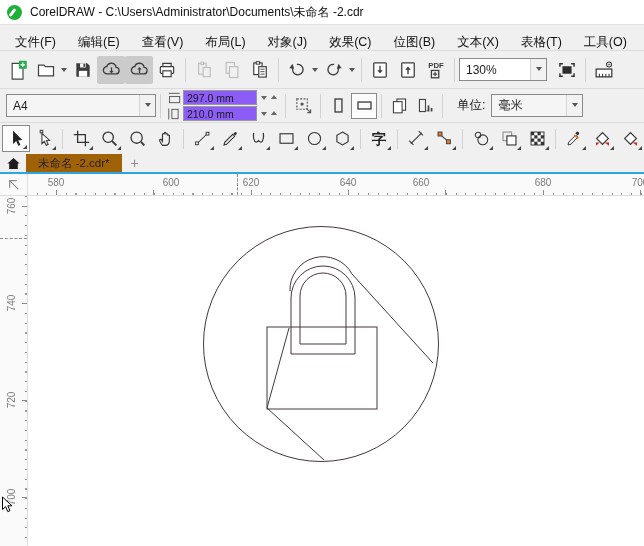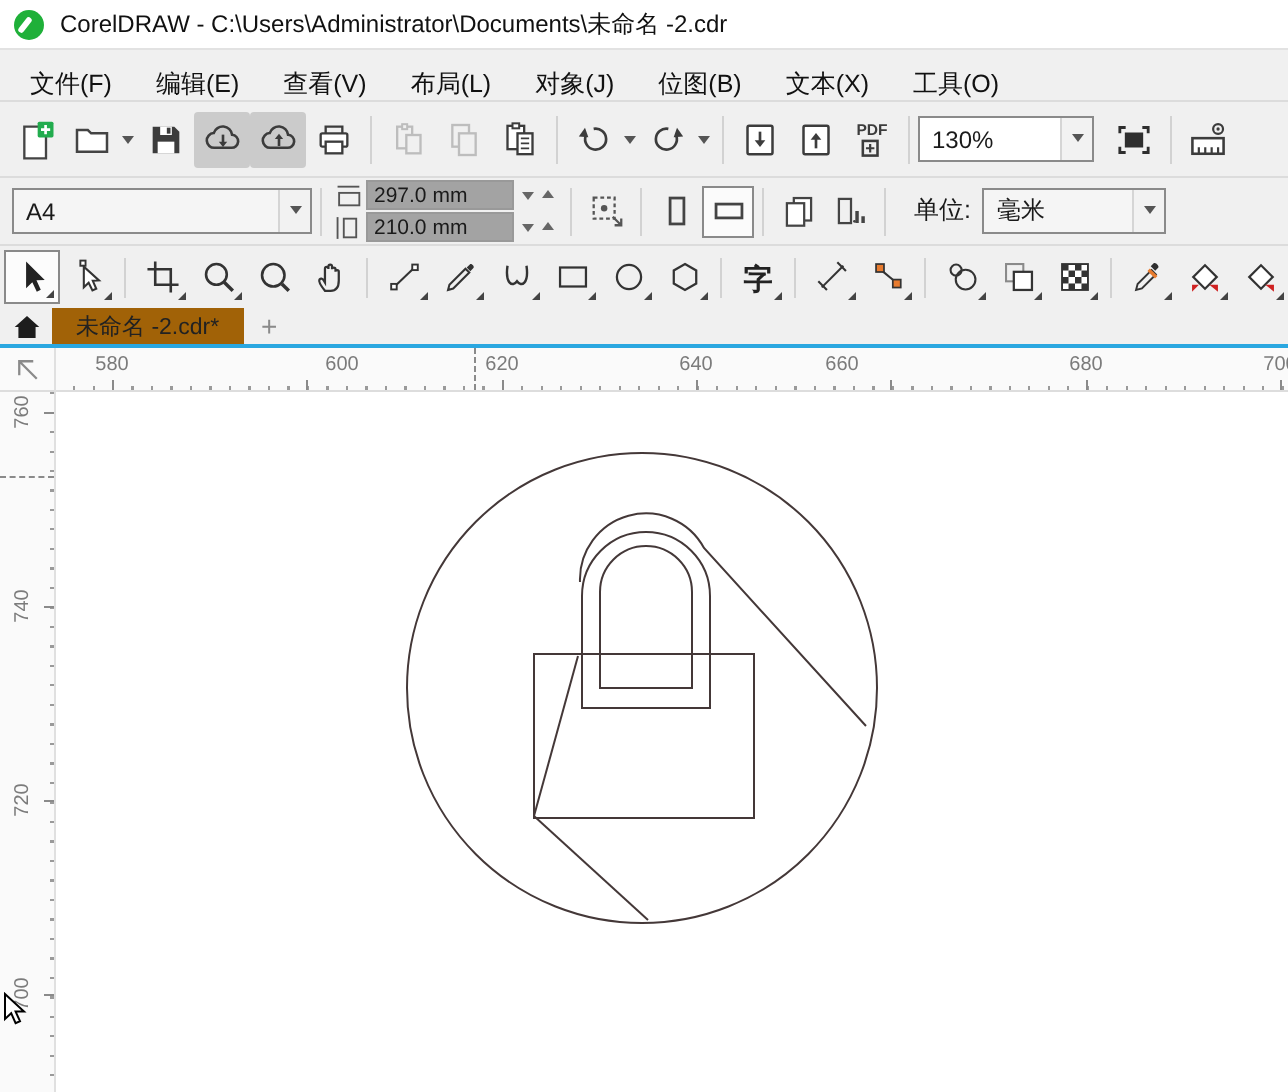--- a/index.html
+++ b/index.html
@@ -29,21 +29,21 @@
   .caret { width:0; height:0; border:3.5px solid transparent; border-top:4px solid #555; margin:4px 2px 0 1px; flex:0 0 auto; }
 
   .combo { background:#fff; border:1px solid #8a8a8a; height:23px; display:flex; align-items:center; padding-left:6px; font-size:12px; flex:0 0 auto; }
   .combo .cbox { margin-left:auto; width:16px; height:100%; display:flex; align-items:center; justify-content:center; border-left:1px solid #d5d5d5; background:#f2f2f2; }
   .combo .cbox .caret { margin:2px 0 0 0; }
 
   
   .pagesize { width:150px; background:#f5f5f5; }
   .sizegroup { display:flex; flex-direction:column; gap:1px; margin:0 2px; }
   .sizerow { display:flex; align-items:center; height:15px; }
-  .sizefield { width:74px; height:15px; border:1px solid #999; background:#a3a3a3; font-size:10.5px; padding:0 3px; display:flex; align-items:center; }
+  .sizefield { width:74px; height:15px; border:1px solid #999; background:#8b5cf6; font-size:10.5px; padding:0 3px; display:flex; align-items:center; }
   .spin { display:flex; align-items:center; margin-left:2px; }
   .spin i { display:block; width:0; height:0; border:3px solid transparent; margin:0 2px; }
   .spin i.dn { border-top:4px solid #666; margin-top:4px; }
   .spin i.up { border-bottom:4px solid #666; margin-bottom:4px; }
   .pbtn { width:26px; height:26px; display:flex; align-items:center; justify-content:center; flex:0 0 auto; }
   .pbtn.active { border:1px solid #8a8a8a; background:#fbfbfb; }
   .units-label { font-size:12.5px; margin:0 6px 0 10px; }
   .units-combo { width:92px; background:#f5f5f5; }
 
   
@@ -90,22 +90,24 @@
     <span class="app-logo"></span>
     <span class="title-text">CorelDRAW - C:\Users\Administrator\Documents\未命名 -2.cdr</span>
   </div>
 
   <div class="bar menubar" id="menubar">
       <span class="menu-item">文件(F)</span>
       <span class="menu-item">编辑(E)</span>
       <span class="menu-item">查看(V)</span>
       <span class="menu-item">布局(L)</span>
       <span class="menu-item">对象(J)</span>
+      <span class="menu-item">效果(C)</span>
       <span class="menu-item">位图(B)</span>
       <span class="menu-item">文本(X)</span>
+      <span class="menu-item">表格(T)</span>
       <span class="menu-item">工具(O)</span>
     </div>
 
   <div class="bar toolbar">
     <div class="tbtn">
       <svg width="20" height="20" viewBox="0 0 24 24">
         <path d="M5 4h9l4 4v15H5z" fill="#fff" stroke="#444" stroke-width="1.4"></path>
         <rect x="13" y="1" width="9.5" height="9.5" rx="1" fill="#22ac4e"></rect>
         <path d="M17.75 3v5.5 M15 5.75h5.5" stroke="#fff" stroke-width="1.6"></path>
       </svg>

